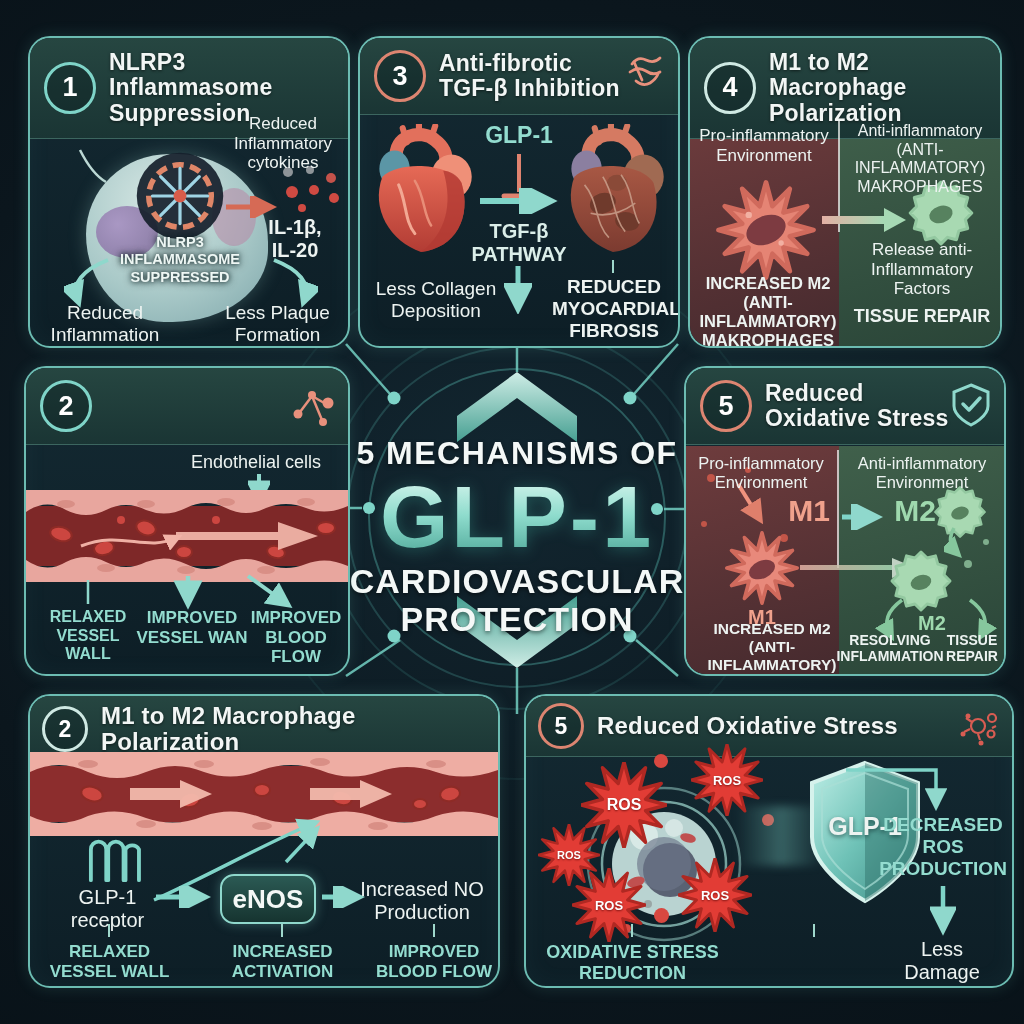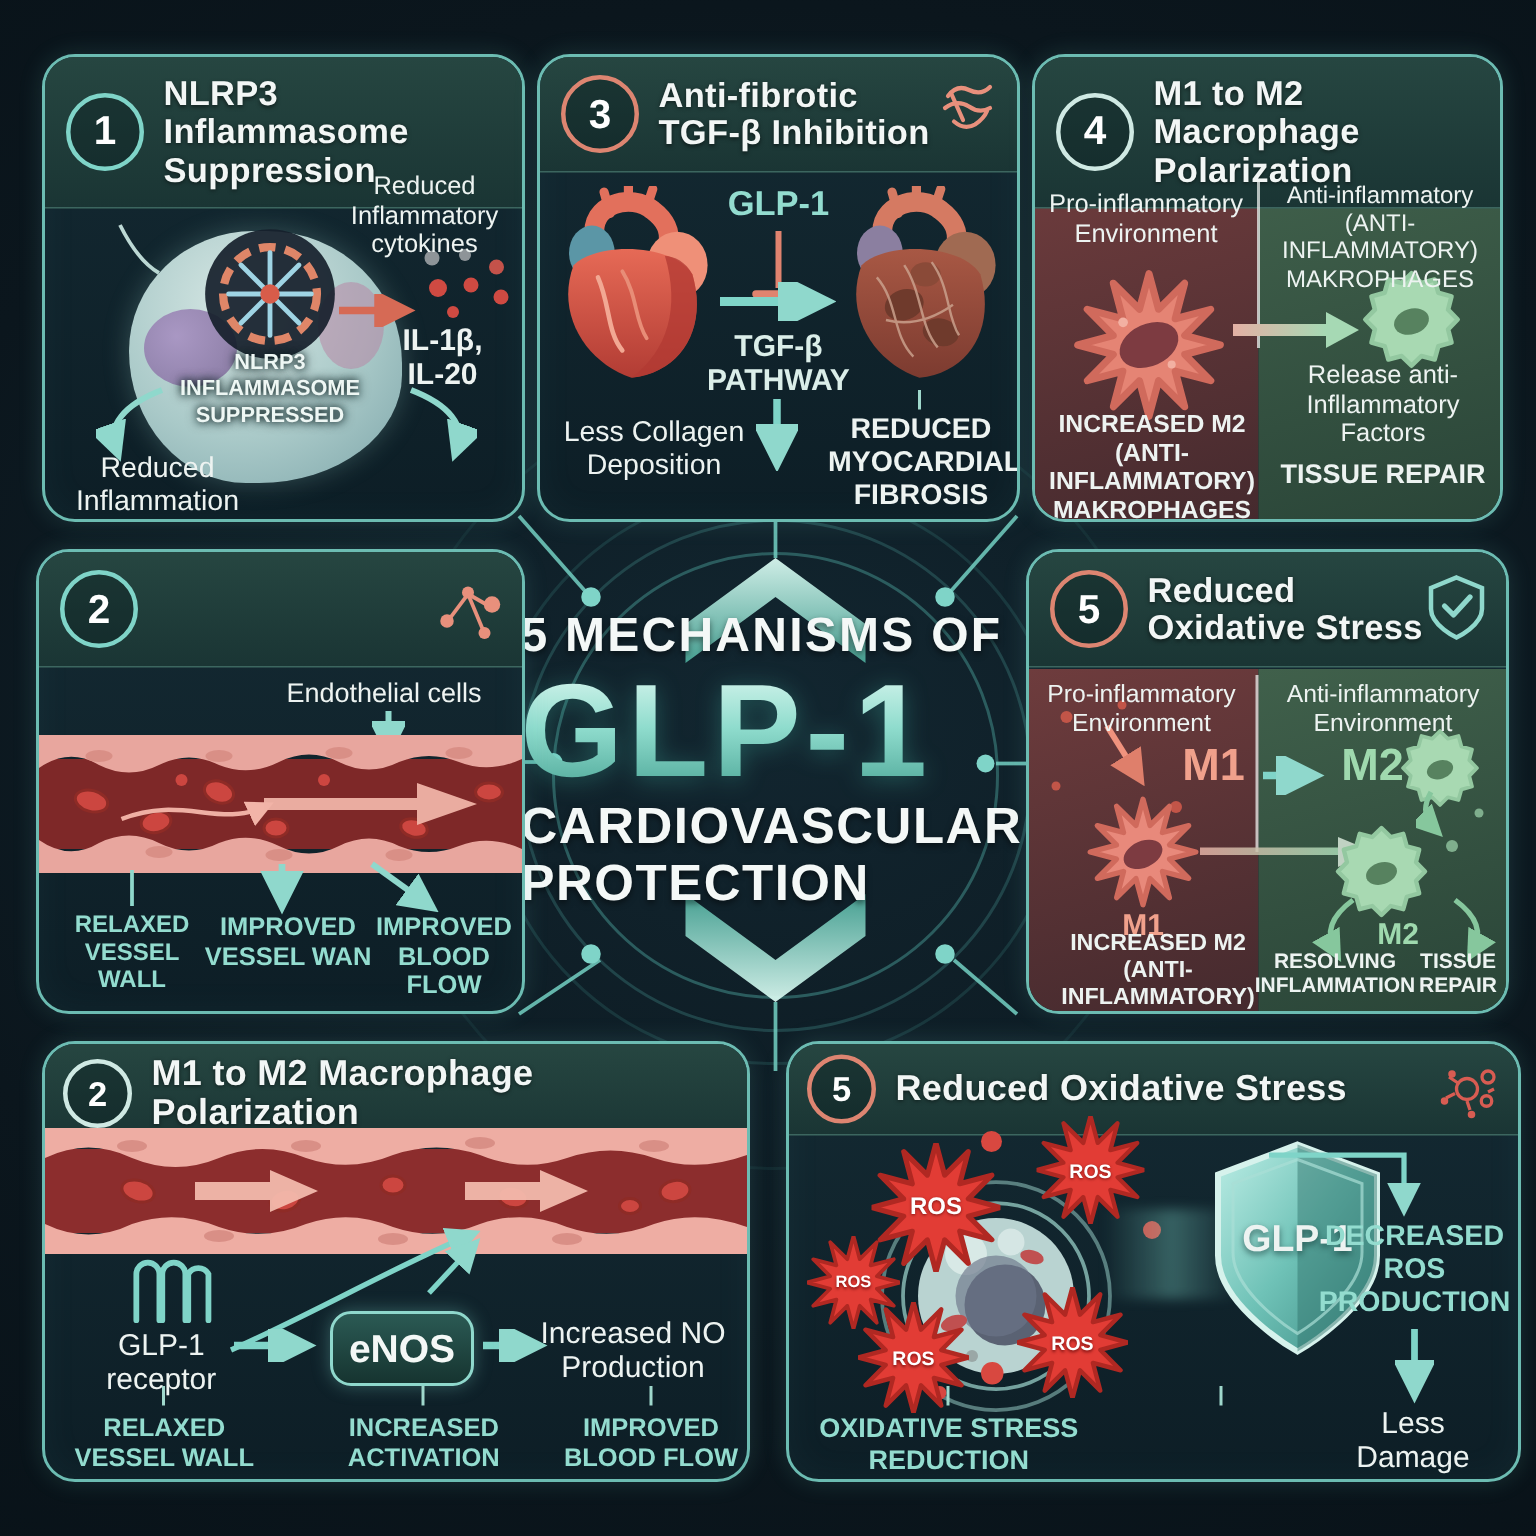--- a/index.html
+++ b/index.html
@@ -24,21 +24,21 @@
     letter-spacing:.2px;text-shadow:0 1px 3px rgba(0,0,0,.55)}
   .lbl{position:absolute;white-space:pre-line;text-align:center;line-height:1.16;z-index:4}
   .w{color:#edf3f1}.t{color:#93dccf}.b{font-weight:bold}
   .salmonT{color:#f0a18c}.greenT{color:#9fd9ae}.paleT{color:#dbeee9}
   .tick{position:absolute;width:2px;height:13px;background:#9fd8cc;z-index:4}
   .halfL{position:absolute;left:0;top:78px;bottom:0;width:48%;
     background:linear-gradient(165deg,#6e3c3d,#452a2e);}
   .halfR{position:absolute;right:0;top:78px;bottom:0;width:52%;
     background:linear-gradient(165deg,#40604b,#2a4538);}
   .vdiv{position:absolute;width:2px;background:rgba(242,246,244,.72);z-index:3}
-  .centerTxt{position:absolute;left:347px;top:405px;width:340px;text-align:left;z-index:1}
+  .centerTxt{position:absolute;left:347px;top:435px;width:340px;text-align:center;z-index:1}
   .ct1{font-size:32px;font-weight:bold;color:#f4f8f7;letter-spacing:1.5px;text-shadow:0 2px 4px rgba(0,0,0,.5)}
   .ct2{font-size:88px;font-weight:bold;letter-spacing:3px;line-height:1.02;color:#8fe0d2;
     text-shadow:0 3px 10px rgba(70,190,170,.35)}
   @supports ((-webkit-background-clip:text)){
     .ct2{background:linear-gradient(180deg,#def8f1 0%,#8fdccd 48%,#4aa495 100%);
       -webkit-background-clip:text;background-clip:text;color:transparent;text-shadow:none;
       filter:drop-shadow(0 2px 8px rgba(70,190,170,.35))}
   }
   .ct3{font-size:34px;font-weight:bold;color:#f4f8f7;line-height:1.12;letter-spacing:1px;text-shadow:0 2px 4px rgba(0,0,0,.5)}
   .abs{position:absolute}
@@ -190,20 +190,22 @@
   <div class="lbl w b" style="left:215px;top:178px;width:100px;font-size:20px">IL-1β,
 IL-20</div>
   <svg class="abs" style="left:34px;top:218px" width="52" height="52">
     <path d="M44,4 C18,14 8,28 13,42" fill="none" stroke="#8fd8cc" stroke-width="4" marker-end="url(#ah-teal)"></path>
   </svg>
   <svg class="abs" style="left:236px;top:218px" width="52" height="52">
     <path d="M8,4 C34,14 44,28 39,42" fill="none" stroke="#8fd8cc" stroke-width="4" marker-end="url(#ah-teal)"></path>
   </svg>
   <div class="lbl w" style="left:0;top:264px;width:150px;font-size:19px">Reduced
 Inflammation</div>
+  <div class="lbl w" style="left:180px;top:264px;width:135px;font-size:19px">Less Plaque
+Formation</div>
 </section>
 
 <section class="panel" style="left:358px;top:36px;width:318px;height:308px">
   <header class="ph">
     <div class="num big salmon">3</div>
     <h2 class="ptitle">Anti-fibrotic
 TGF-β Inhibition</h2>
   </header>
   <svg class="abs" style="right:12px;top:12px;z-index:3" width="44" height="44" viewBox="0 0 44 44">
     <g fill="none" stroke="#e8907c" stroke-width="2.8" stroke-linecap="round">

